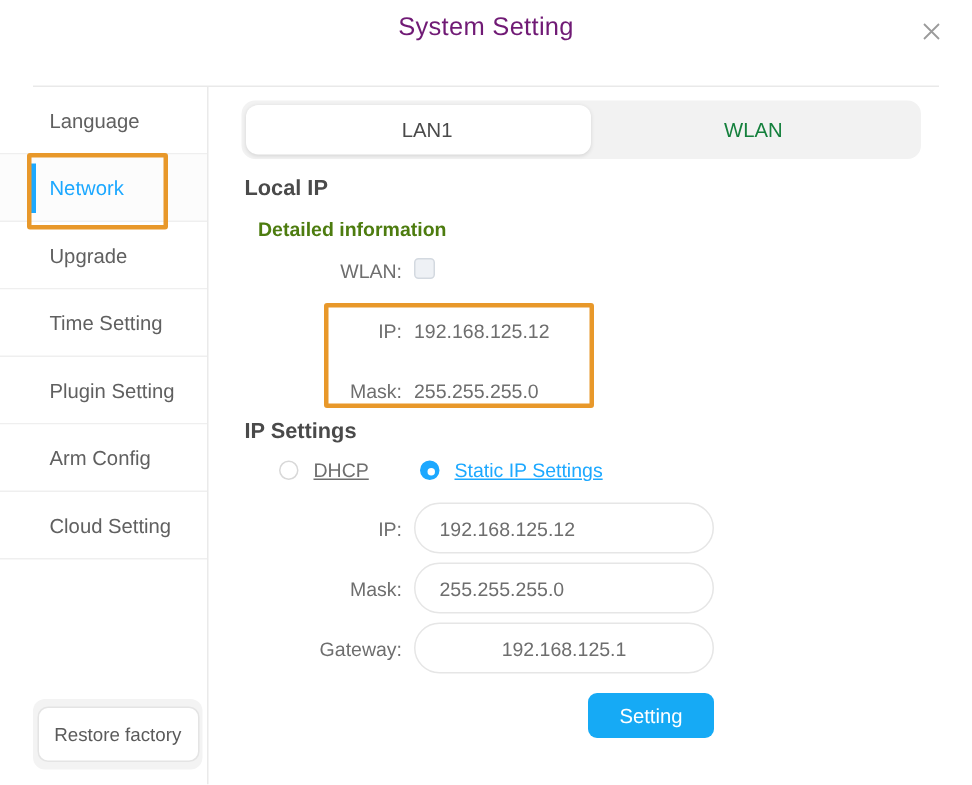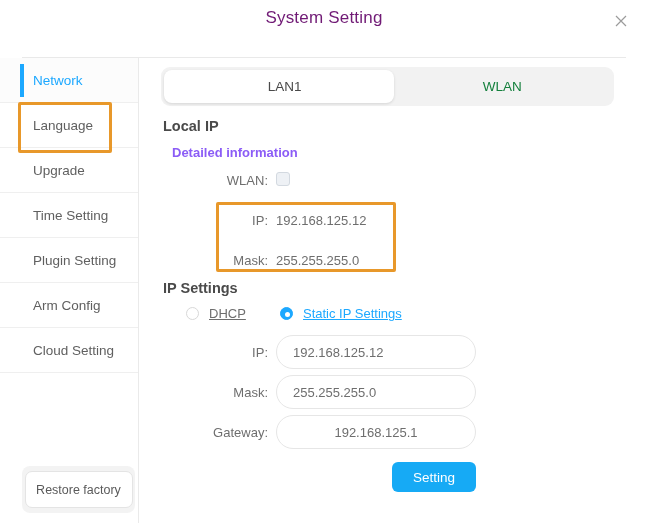--- a/index.html
+++ b/index.html
@@ -131,21 +131,21 @@
   .sec-title {
     position: absolute;
     font-size: 14.5px;
     font-weight: bold;
     color: #4a4a4a;
   }
   .sub-title {
     position: absolute;
     font-size: 13px;
     font-weight: bold;
-    color: #8b5cf6;
+    color: #4d7c0f;
   }
 
   
   .row-label {
     position: absolute;
     width: 140px;
     text-align: right;
     font-size: 13px;
     color: #6e6e6e;
   }
@@ -233,25 +233,25 @@
 
   <div class="dlg-title">System Setting</div>
   <div class="close-btn">
     <svg width="12" height="12" viewBox="0 0 12 12" aria-hidden="true">
       <path d="M1 1 L11 11 M11 1 L1 11" stroke="#9b9b9b" stroke-width="1.2" fill="none"></path>
     </svg>
   </div>
   <div class="header-rule"></div>
 
   <div class="sidebar">
+    <div class="nav-item">
+      <span>Language</span>
+    </div>
     <div class="nav-item active">
       <span>Network</span>
-    </div>
-    <div class="nav-item">
-      <span>Language</span>
     </div>
     <div class="nav-item">
       <span>Upgrade</span>
     </div>
     <div class="nav-item">
       <span>Time Setting</span>
     </div>
     <div class="nav-item">
       <span>Plugin Setting</span>
     </div>

